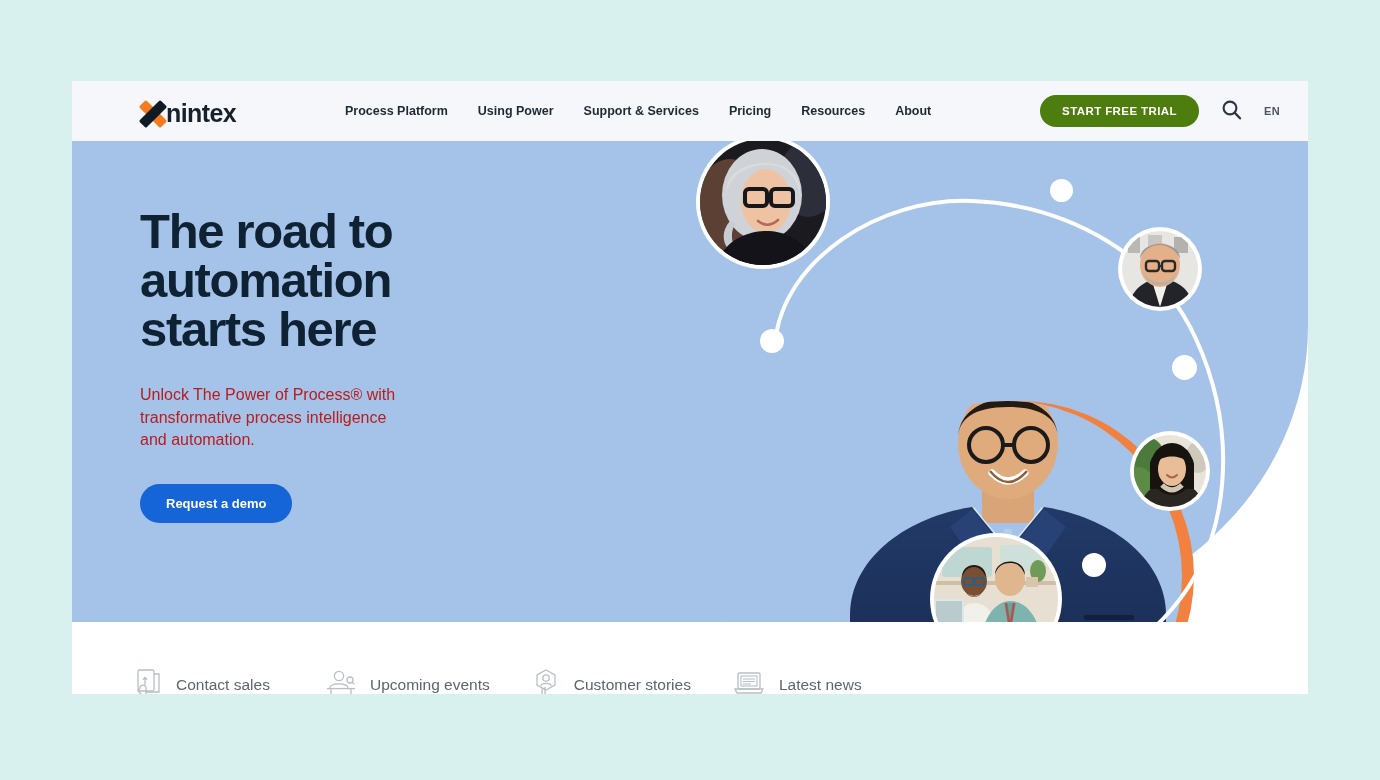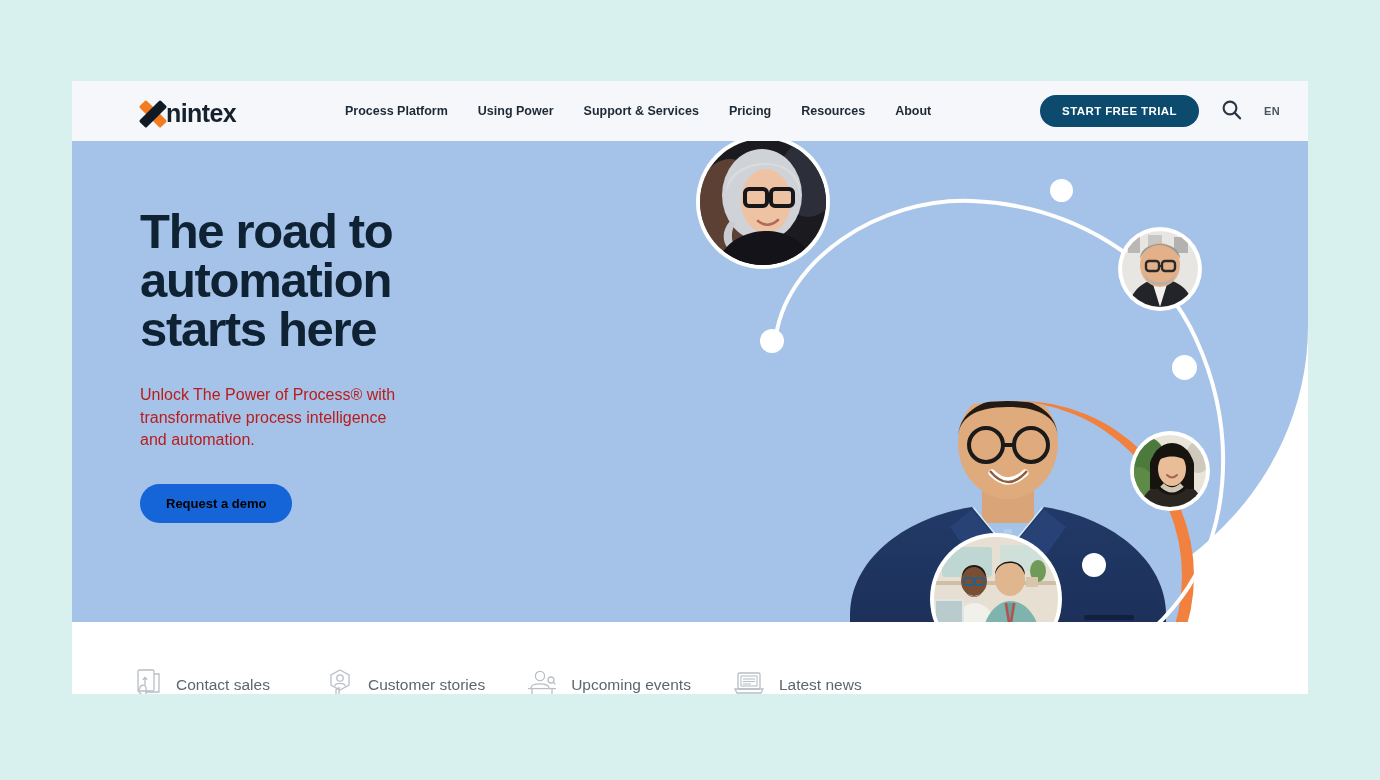--- a/index.html
+++ b/index.html
@@ -86,21 +86,21 @@
 
   #header-right {
     position: absolute;
     right: 28px; top: 0;
     height: 60px;
     display: flex;
     align-items: center;
     gap: 22px;
   }
   #trial-btn {
-    background: #0c4a6e;
+    background: #4d7c0f;
     color: #ffffff;
     font-size: 11.5px;
     font-weight: 700;
     letter-spacing: 0.4px;
     padding: 10px 22px;
     border: none;
     border-radius: 20px;
     cursor: pointer;
     font-family: "Liberation Sans", sans-serif;
     white-space: nowrap;
@@ -151,21 +151,21 @@
   }
   #hero-sub {
     font-size: 16px;
     line-height: 1.42;
     color: #b91c1c;
     margin: 0 0 32px 0;
     white-space: pre-line;
   }
   #demo-btn {
     background: #1565d8;
-    color: #000000;
+    color: #ffffff;
     font-size: 13px;
     font-weight: 700;
     padding: 12px 26px;
     border: none;
     border-radius: 22px;
     cursor: pointer;
     font-family: "Liberation Sans", sans-serif;
   }
 
   
@@ -475,51 +475,51 @@
         <div class="link-item">
           <span class="link-icon">
             <svg width="28" height="30" viewBox="0 0 28 30">
               <rect x="4" y="2" width="16" height="21" rx="1.5" fill="none" stroke="#b8bfc6" stroke-width="1.3"></rect>
               <path d="M20 6 L25 6 L25 24 L12 24" fill="none" stroke="#b8bfc6" stroke-width="1.3"></path>
               <path d="M11 9 L11 17 M11 9 L9 12 M11 9 L13 12" stroke="#b8bfc6" stroke-width="1.3" fill="none"></path>
               <path d="M6 20 C6 17, 10 16, 12 19 L12 25 C12 27, 9 28, 7 26 L4 23 Z" fill="none" stroke="#b8bfc6" stroke-width="1.3"></path>
             </svg>
           </span>
           <span class="link-label">Contact sales</span>
-        </div>
-
-        <div class="link-item">
-          <span class="link-icon">
-            <svg width="28" height="30" viewBox="0 0 28 30">
-              <path d="M14 2 L23 7 L23 17 L14 22 L5 17 L5 7 Z" fill="none" stroke="#b8bfc6" stroke-width="1.3"></path>
-              <circle cx="14" cy="10" r="3.2" fill="none" stroke="#b8bfc6" stroke-width="1.3"></circle>
-              <path d="M9 18 C9 14.5, 19 14.5, 19 18" fill="none" stroke="#b8bfc6" stroke-width="1.3"></path>
-              <path d="M13 19 L13 25 M10 22 C10 20, 13 20, 13 22 L13 27 C13 29, 10 29, 10 27 Z" fill="none" stroke="#b8bfc6" stroke-width="1.3"></path>
-            </svg>
-          </span>
-          <span class="link-label">Customer stories</span>
         </div>
 
         <div class="link-item">
           <span class="link-icon">
             <svg width="30" height="28" viewBox="0 0 30 28">
               <circle cx="13" cy="7" r="4.6" fill="none" stroke="#b8bfc6" stroke-width="1.3"></circle>
               <path d="M4 19 C4 13.5, 22 13.5, 22 19" fill="none" stroke="#b8bfc6" stroke-width="1.3"></path>
               <line x1="1" y1="19.6" x2="29" y2="19.6" stroke="#b8bfc6" stroke-width="1.3"></line>
               <line x1="5" y1="20" x2="5" y2="26" stroke="#b8bfc6" stroke-width="1.3"></line>
               <line x1="25" y1="20" x2="25" y2="26" stroke="#b8bfc6" stroke-width="1.3"></line>
               <circle cx="24" cy="11" r="3" fill="none" stroke="#b8bfc6" stroke-width="1.3"></circle>
               <line x1="26.2" y1="13.2" x2="28.4" y2="15.4" stroke="#b8bfc6" stroke-width="1.3"></line>
             </svg>
           </span>
           <span class="link-label">Upcoming events</span>
         </div>
 
         <div class="link-item">
           <span class="link-icon">
+            <svg width="28" height="30" viewBox="0 0 28 30">
+              <path d="M14 2 L23 7 L23 17 L14 22 L5 17 L5 7 Z" fill="none" stroke="#b8bfc6" stroke-width="1.3"></path>
+              <circle cx="14" cy="10" r="3.2" fill="none" stroke="#b8bfc6" stroke-width="1.3"></circle>
+              <path d="M9 18 C9 14.5, 19 14.5, 19 18" fill="none" stroke="#b8bfc6" stroke-width="1.3"></path>
+              <path d="M13 19 L13 25 M10 22 C10 20, 13 20, 13 22 L13 27 C13 29, 10 29, 10 27 Z" fill="none" stroke="#b8bfc6" stroke-width="1.3"></path>
+            </svg>
+          </span>
+          <span class="link-label">Customer stories</span>
+        </div>
+
+        <div class="link-item">
+          <span class="link-icon">
             <svg width="32" height="26" viewBox="0 0 32 26">
               <rect x="5" y="3" width="22" height="16" rx="1.4" fill="none" stroke="#b8bfc6" stroke-width="1.3"></rect>
               <rect x="8" y="6" width="16" height="10" fill="none" stroke="#b8bfc6" stroke-width="1.1"></rect>
               <line x1="10" y1="9" x2="22" y2="9" stroke="#b8bfc6" stroke-width="1.1"></line>
               <line x1="10" y1="11.5" x2="22" y2="11.5" stroke="#b8bfc6" stroke-width="1.1"></line>
               <line x1="10" y1="14" x2="18" y2="14" stroke="#b8bfc6" stroke-width="1.1"></line>
               <path d="M2 19 L30 19 L28 23 L4 23 Z" fill="none" stroke="#b8bfc6" stroke-width="1.3"></path>
             </svg>
           </span>
           <span class="link-label">Latest news</span>

